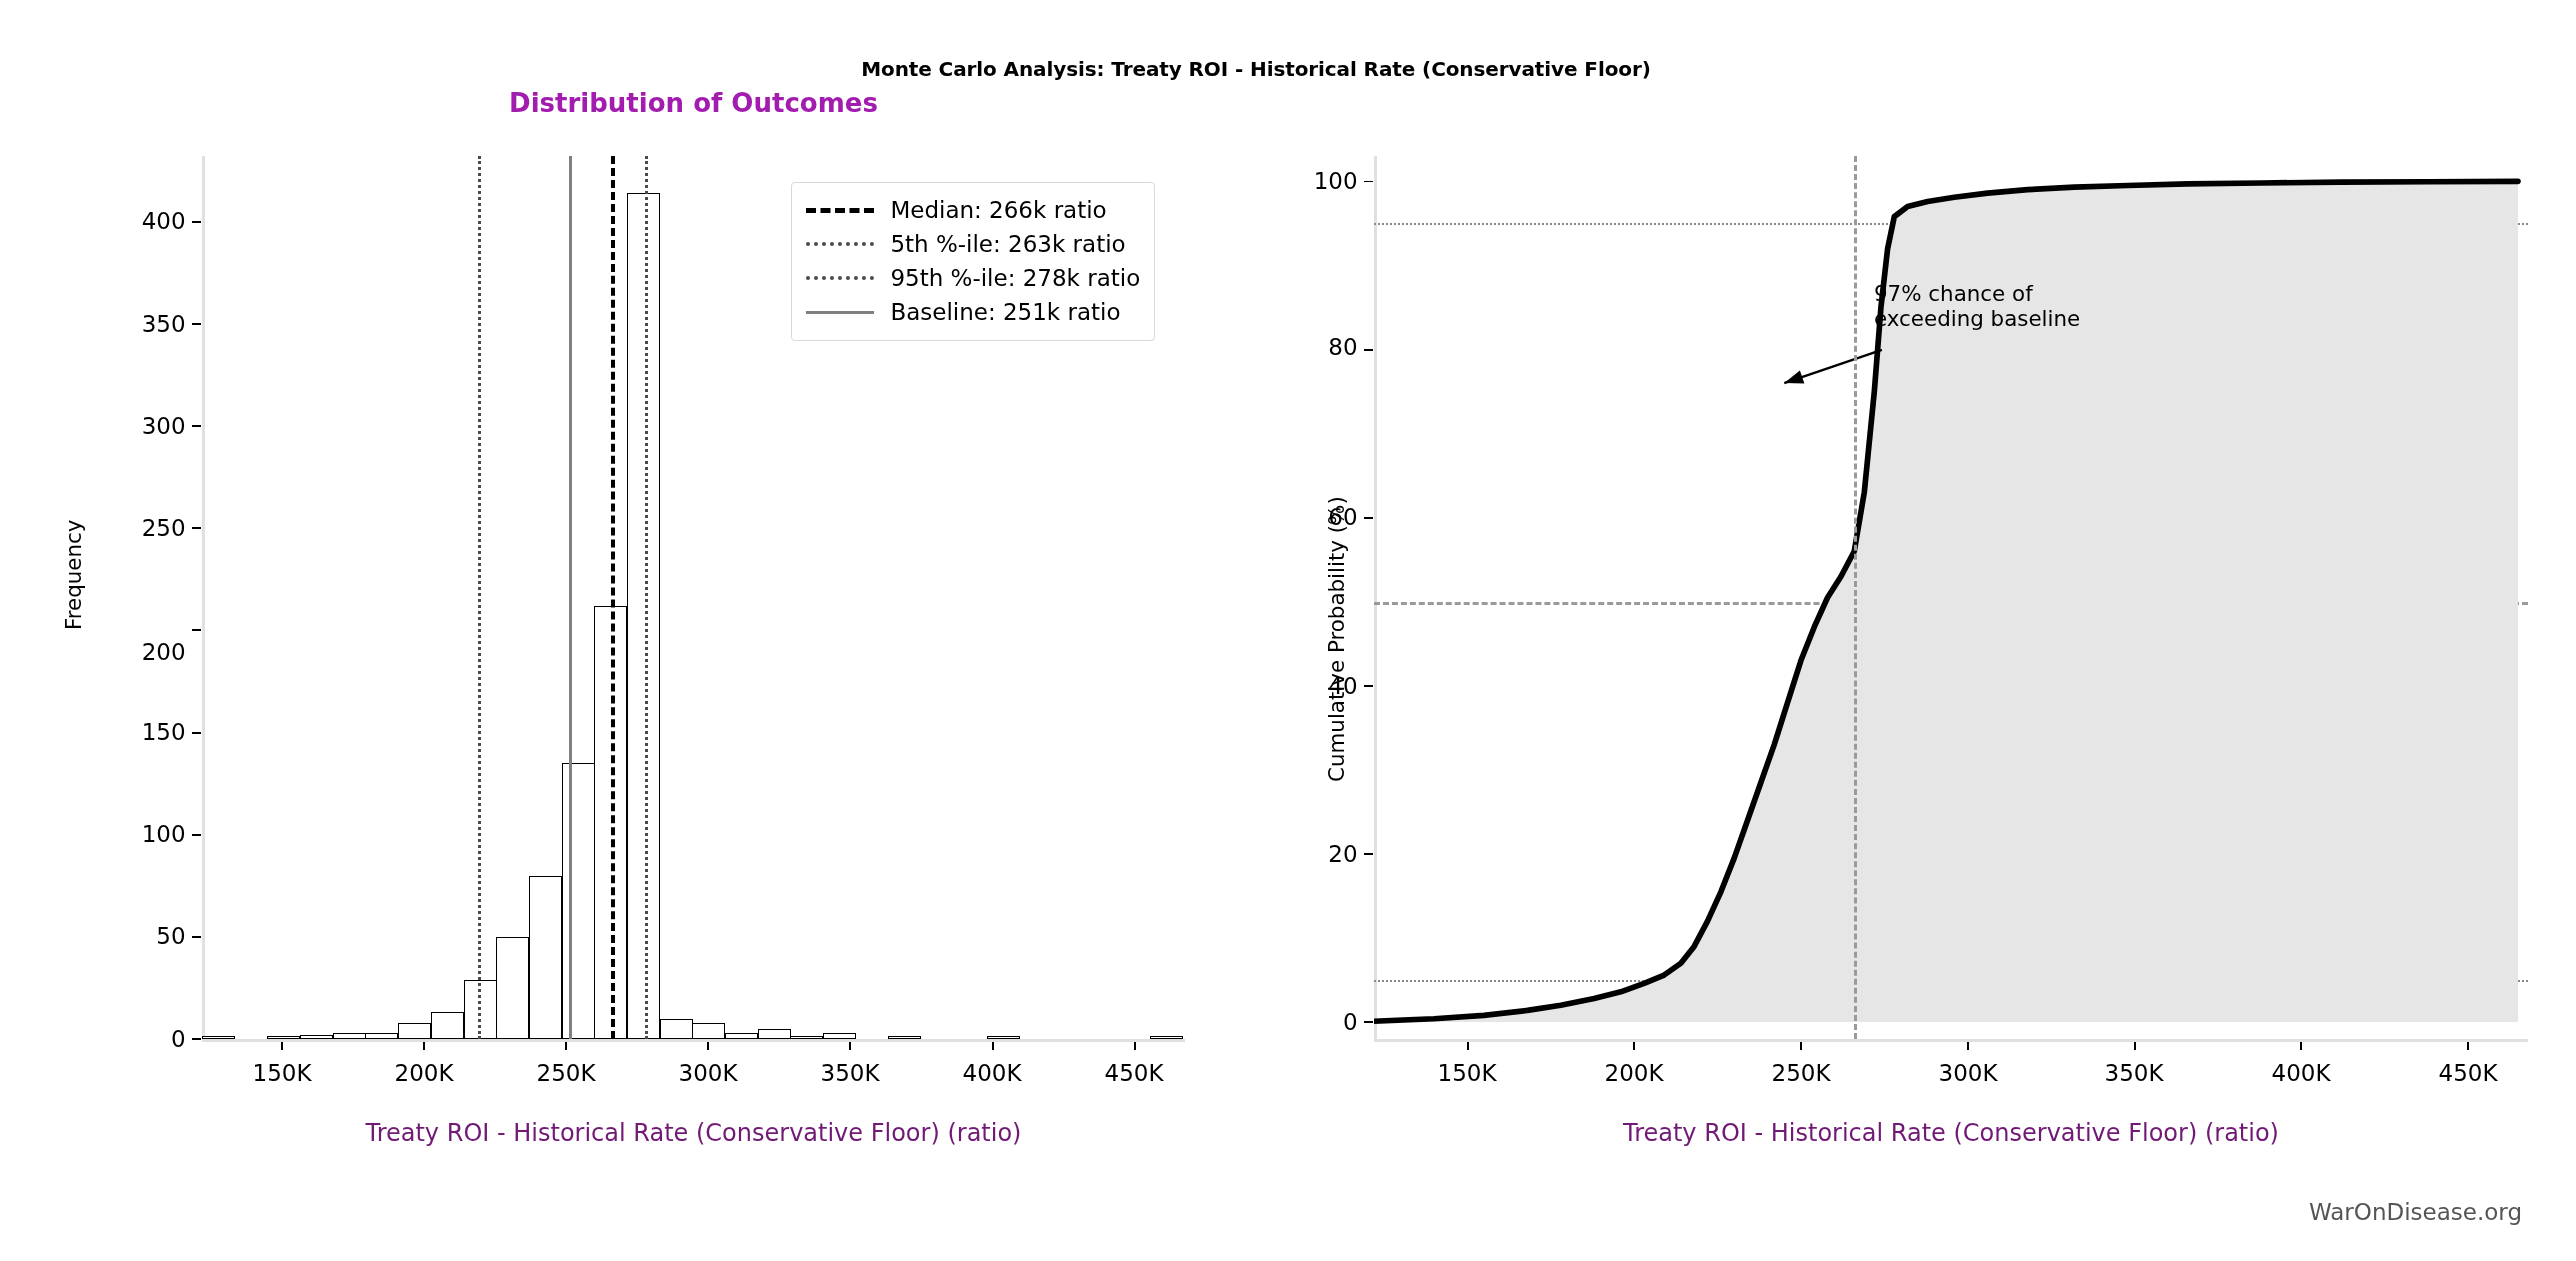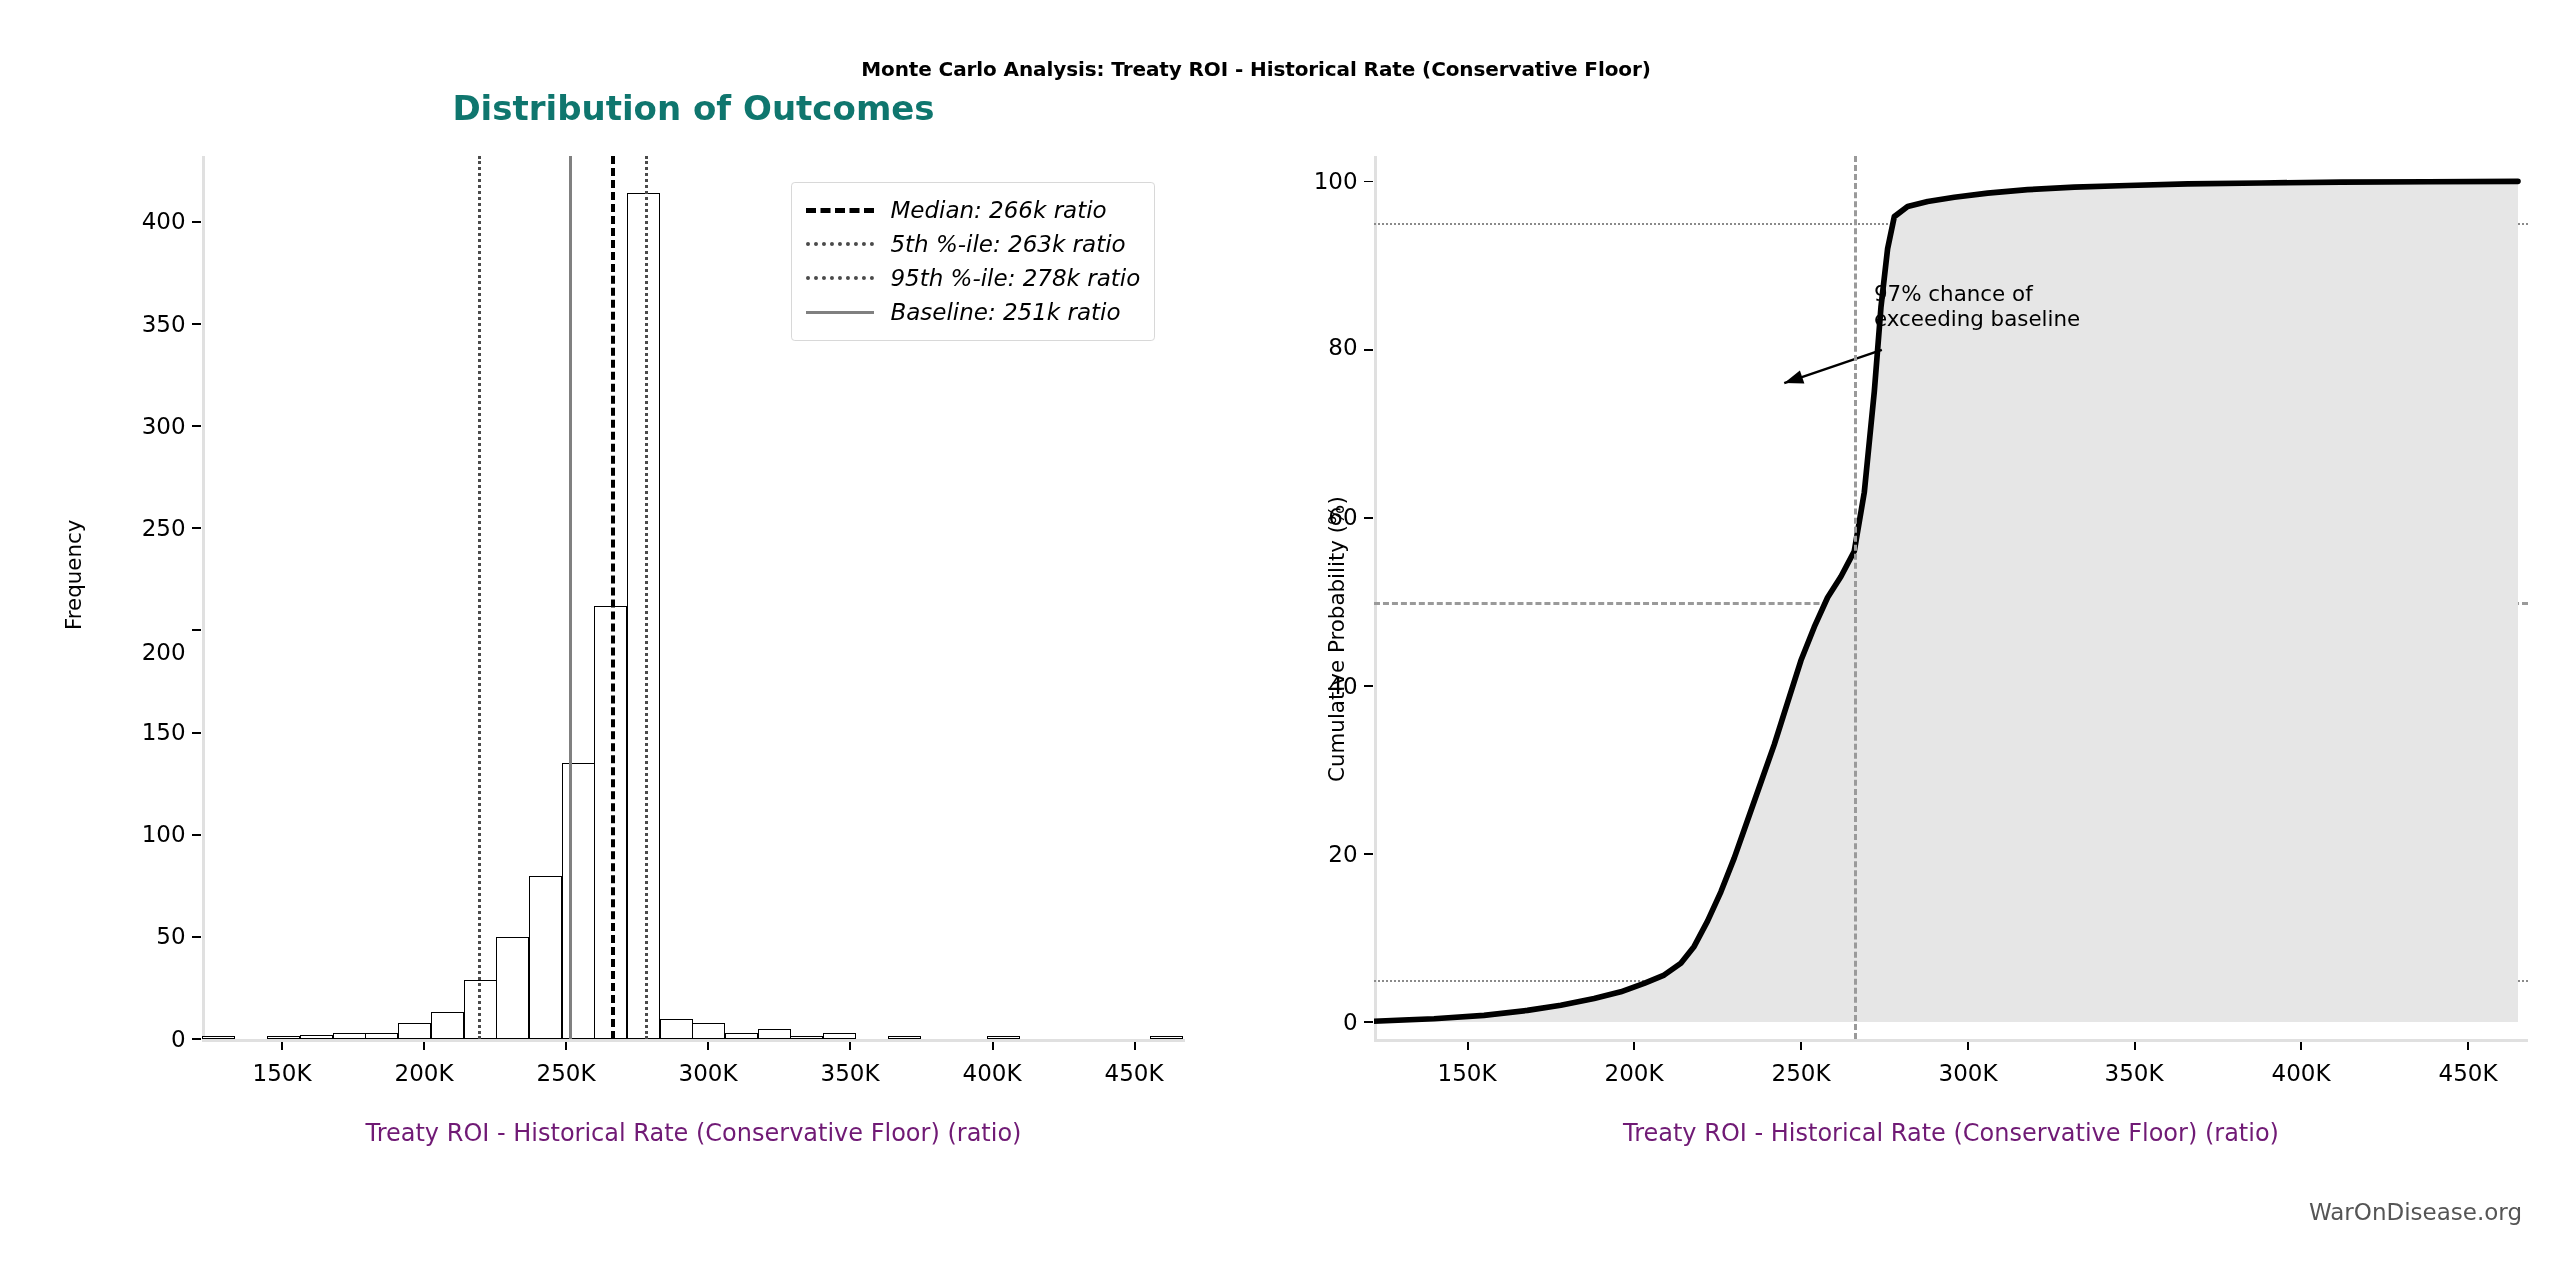--- a/index.html
+++ b/index.html
@@ -23,23 +23,23 @@
     text-align: center;
     font-size: 20px;
     font-weight: bold;
     color: #000000;
     letter-spacing: -0.1px;
     white-space: nowrap;
   }
   .panel-title {
     position: absolute;
     text-align: center;
-    font-size: 34px;
+    font-size: 26px;
     font-weight: bold;
-    color: #0f766e;
+    color: #a21caf;
     white-space: nowrap;
   }
   #title-left  { left: 202px;  top: 88px; width: 983px; }
   #title-right { left: 1374px; top: 88px; width: 1154px; }
 
   
   .xlabel {
     position: absolute;
     text-align: center;
     font-size: 24px;
@@ -138,21 +138,20 @@
     background: #ffffff;
     border: 1.9px solid #d8d8d8;
     border-radius: 3.8px;
     padding: 10px 14px 11.3px 14px;
     box-sizing: border-box;
   }
   .legend-row {
     display: flex;
     align-items: center;
     height: 34px;
-    font-style: italic;
   }
   .legend-swatch {
     width: 68px;
     height: 0;
     margin-right: 16.4px;
     flex: none;
   }
   .sw-median   { border-top: 5.7px dashed #000000; }
   .sw-p5       { border-top: 4.4px dotted #4a4a4a; }
   .sw-p95      { border-top: 4.4px dotted #4a4a4a; }

